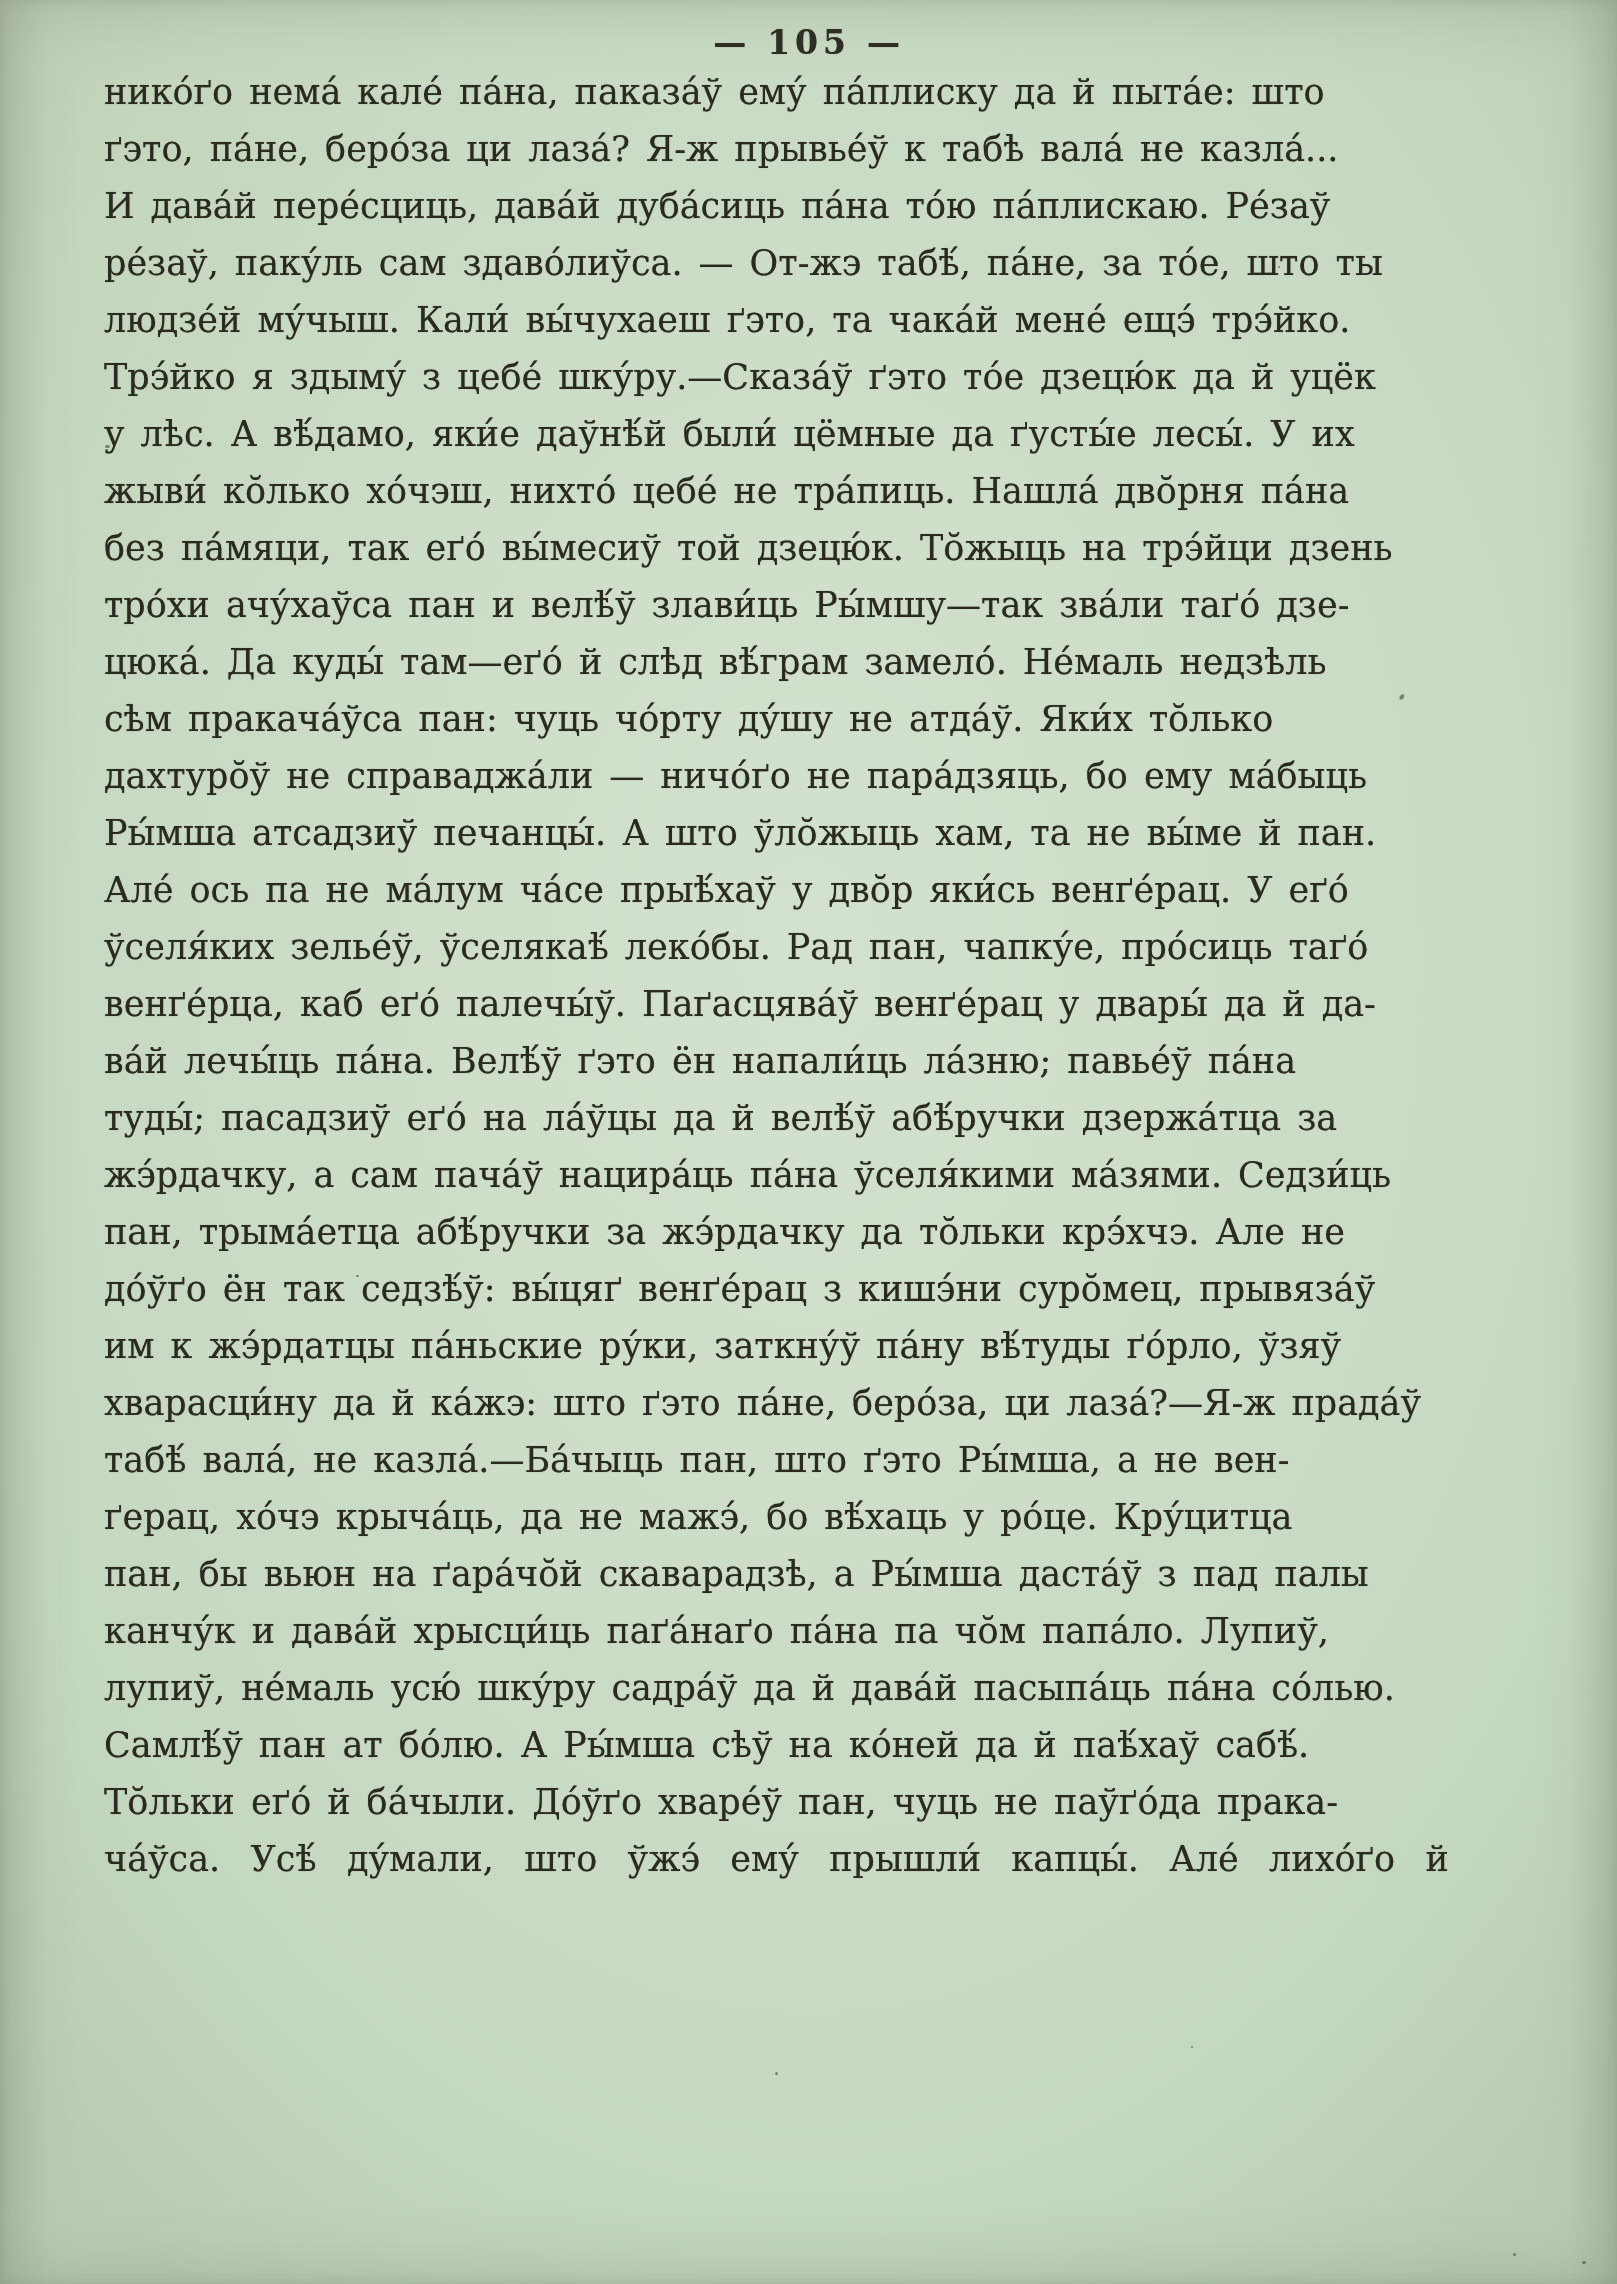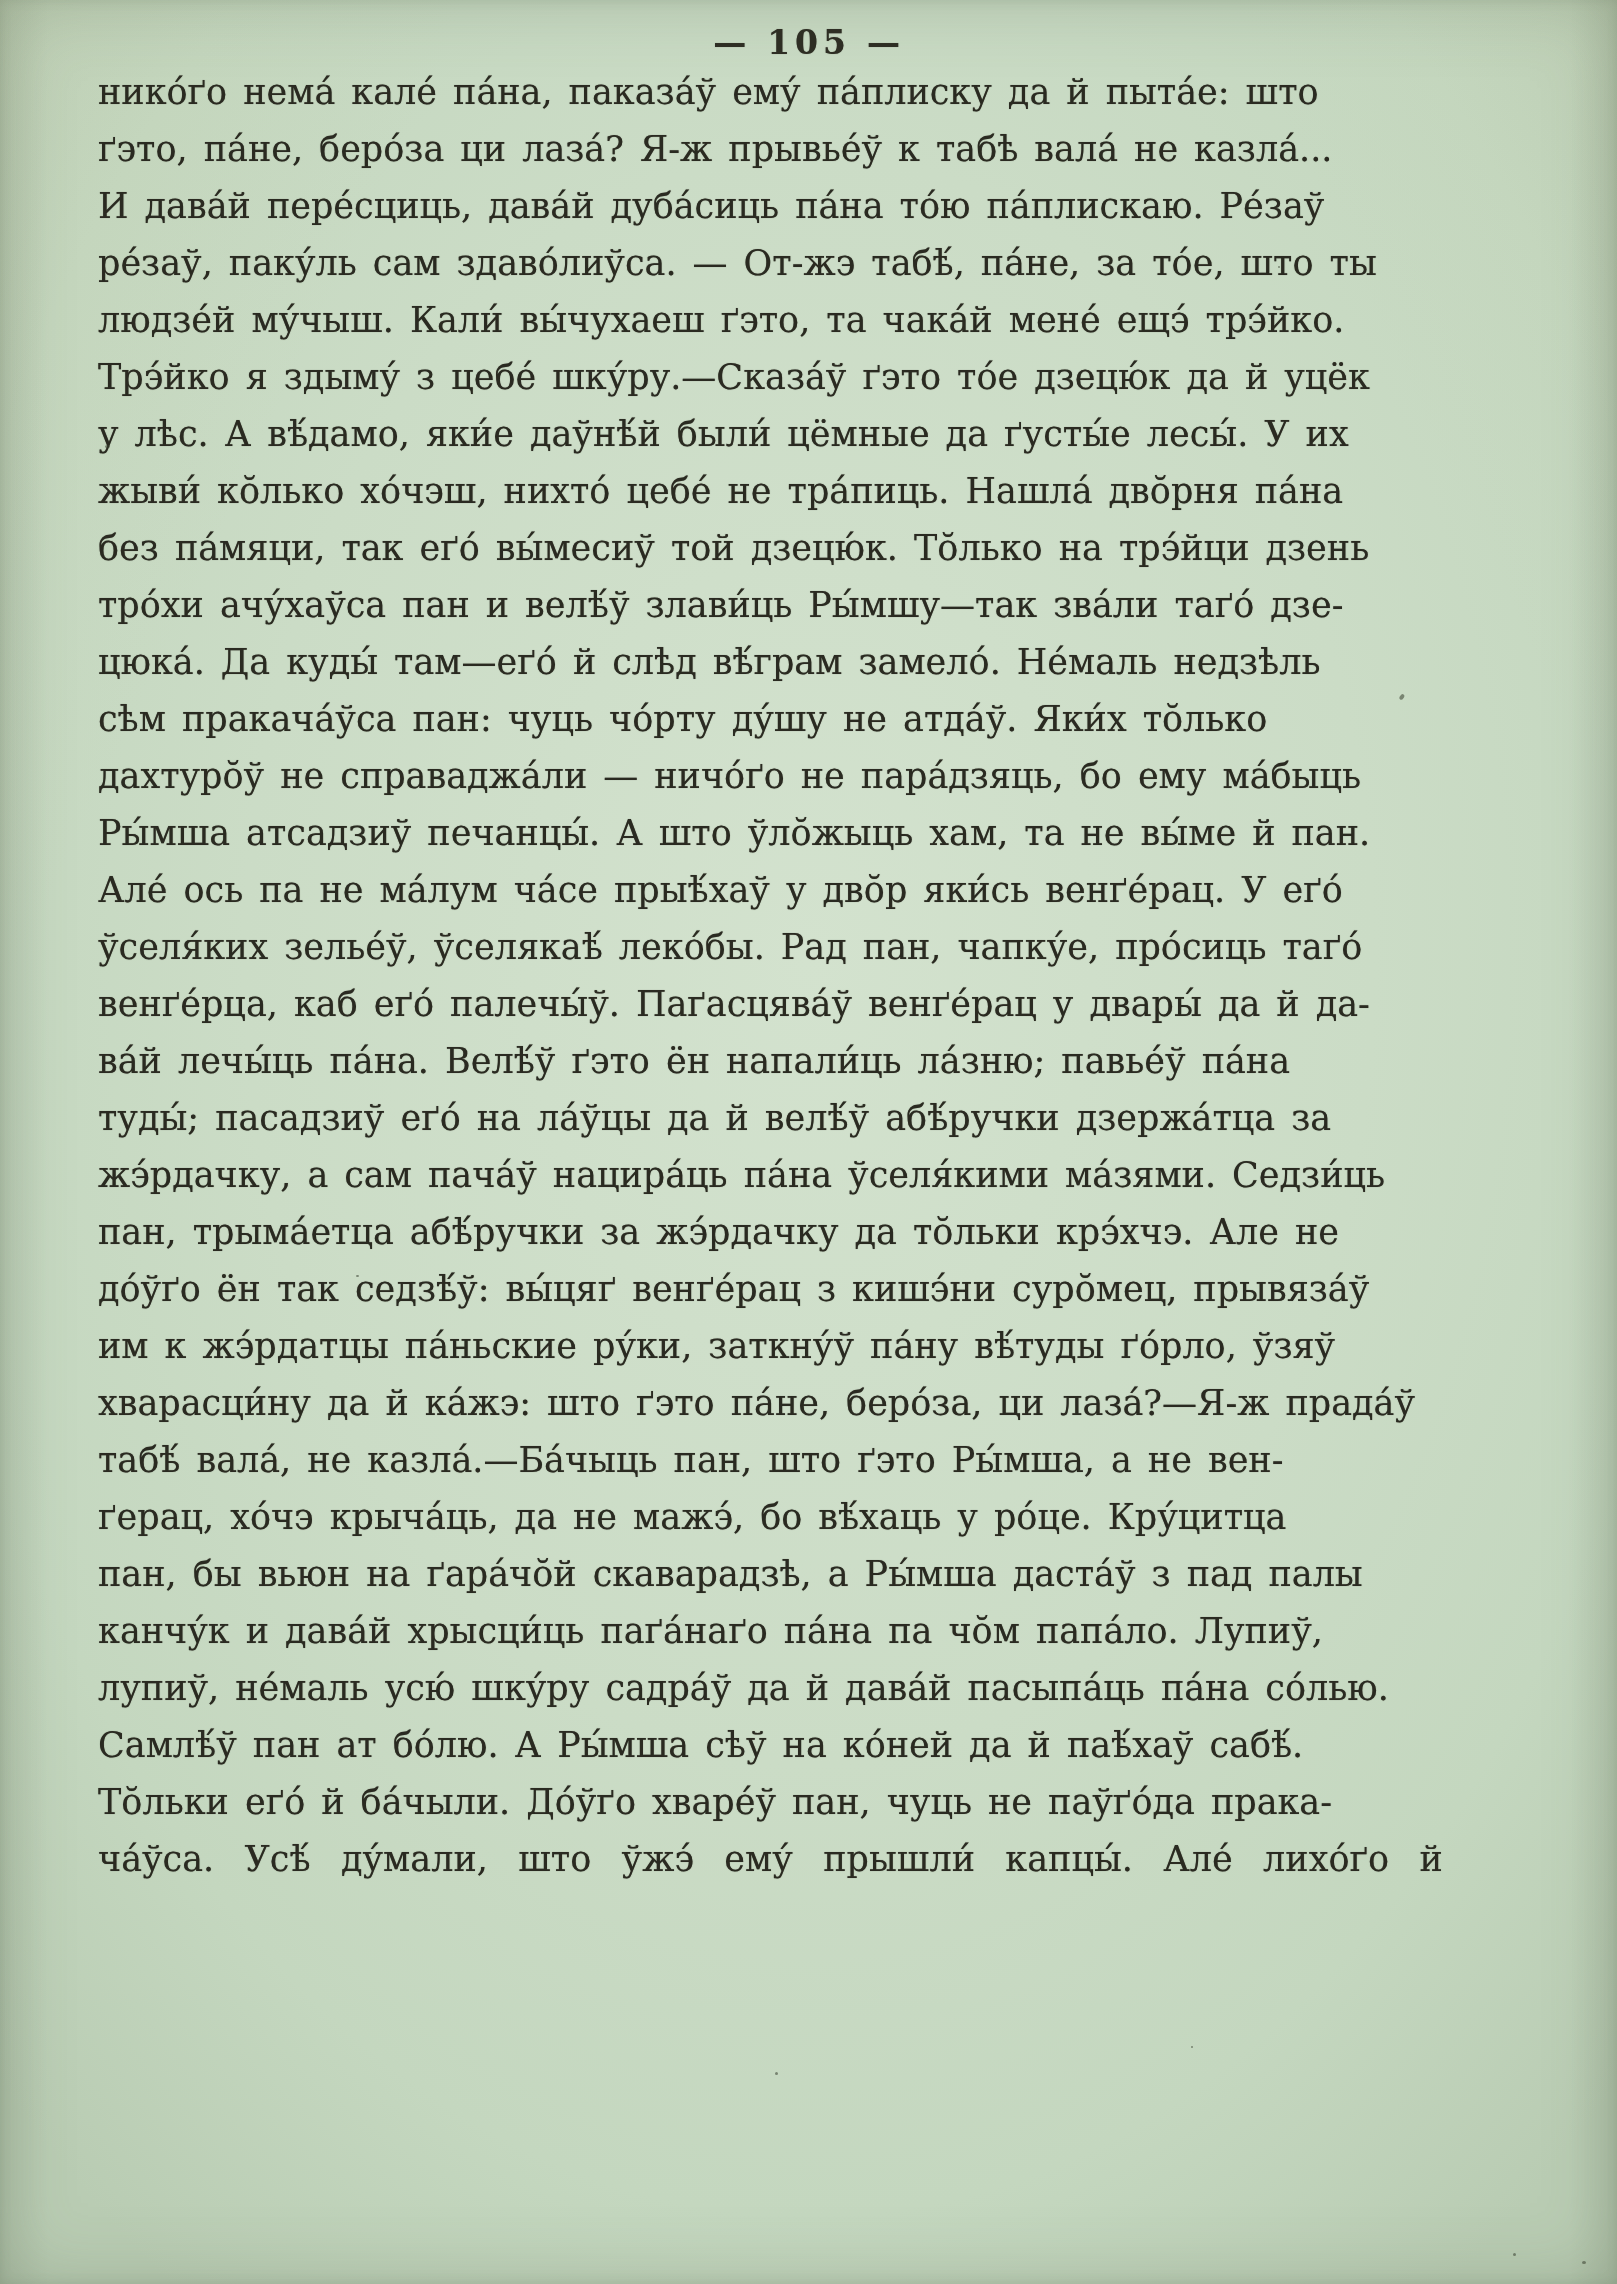--- a/index.html
+++ b/index.html
@@ -37,21 +37,21 @@
     text-align: center;
     font-size: 33px;
     letter-spacing: 4.8px;
     color: #2e2e24;
     text-shadow: 0 0 0.8px rgba(44, 44, 32, 0.55);
     font-weight: bold;
   }
   .text-block {
     position: absolute;
     top: 64px;
-    left: 98px;
+    left: 104px;
     width: 1462px;
   }
   .line {
     height: 57px;
     line-height: 57px;
     font-size: 35px;
     white-space: nowrap;
     text-align: justify;
     text-align-last: justify;
     word-spacing: 0.14em;
@@ -86,21 +86,21 @@
 
   <div class="text-block" id="text-block">
       <div class="line">нико́ґо нема́ кале́ па́на, паказа́ў ему́ па́плиску да й пыта́е: што</div>
       <div class="line">ґэто, па́не, беро́за ци лаза́? Я-ж прывье́ў к табѣ вала́ не казла́...</div>
       <div class="line">И дава́й пере́сциць, дава́й дуба́сиць па́на то́ю па́плискаю. Ре́заў</div>
       <div class="line">ре́заў, паку́ль сам здаво́лиўса. — От-жэ табѣ́, па́не, за то́е, што ты</div>
       <div class="line">людзе́й му́чыш. Кали́ вы́чухаеш ґэто, та чака́й мене́ ещэ́ трэ́йко.</div>
       <div class="line">Трэ́йко я здыму́ з цебе́ шку́ру.—Сказа́ў ґэто то́е дзецю́к да й уцёк</div>
       <div class="line">у лѣс. А вѣ́дамо, яки́е даўнѣ́й были́ цёмные да ґусты́е лесы́. У их</div>
       <div class="line">жыви́ ко̆лько хо́чэш, нихто́ цебе́ не тра́пиць. Нашла́ дво̆рня па́на</div>
-      <div class="line">без па́мяци, так еґо́ вы́месиў той дзецю́к. То̆лько на трэ́йци дзень</div>
+      <div class="line">без па́мяци, так еґо́ вы́месиў той дзецю́к. То̆жыць на трэ́йци дзень</div>
       <div class="line">тро́хи ачу́хаўса пан и велѣ́ў злави́ць Ры́мшу—так зва́ли таґо́ дзе-</div>
       <div class="line">цюка́. Да куды́ там—еґо́ й слѣд вѣ́грам замело́. Не́маль недзѣль</div>
       <div class="line">сѣм пракача́ўса пан: чуць чо́рту ду́шу не атда́ў. Яки́х то̆лько</div>
       <div class="line">дахтуро̆ў не справаджа́ли — ничо́ґо не пара́дзяць, бо ему ма́быць</div>
       <div class="line">Ры́мша атсадзиў печанцы́. А што ўло̆жыць хам, та не вы́ме й пан.</div>
       <div class="line">Але́ ось па не ма́лум ча́се прыѣ́хаў у дво̆р яки́сь венґе́рац. У еґо́</div>
       <div class="line">ўселя́ких зелье́ў, ўселякаѣ́ леко́бы. Рад пан, чапку́е, про́сиць таґо́</div>
       <div class="line">венґе́рца, каб еґо́ палечы́ў. Паґасцява́ў венґе́рац у двары́ да й да-</div>
       <div class="line">ва́й лечы́ць па́на. Велѣ́ў ґэто ён напали́ць ла́зню; павье́ў па́на</div>
       <div class="line">туды́; пасадзиў еґо́ на ла́ўцы да й велѣ́ў абѣ́ручки дзержа́тца за</div>

